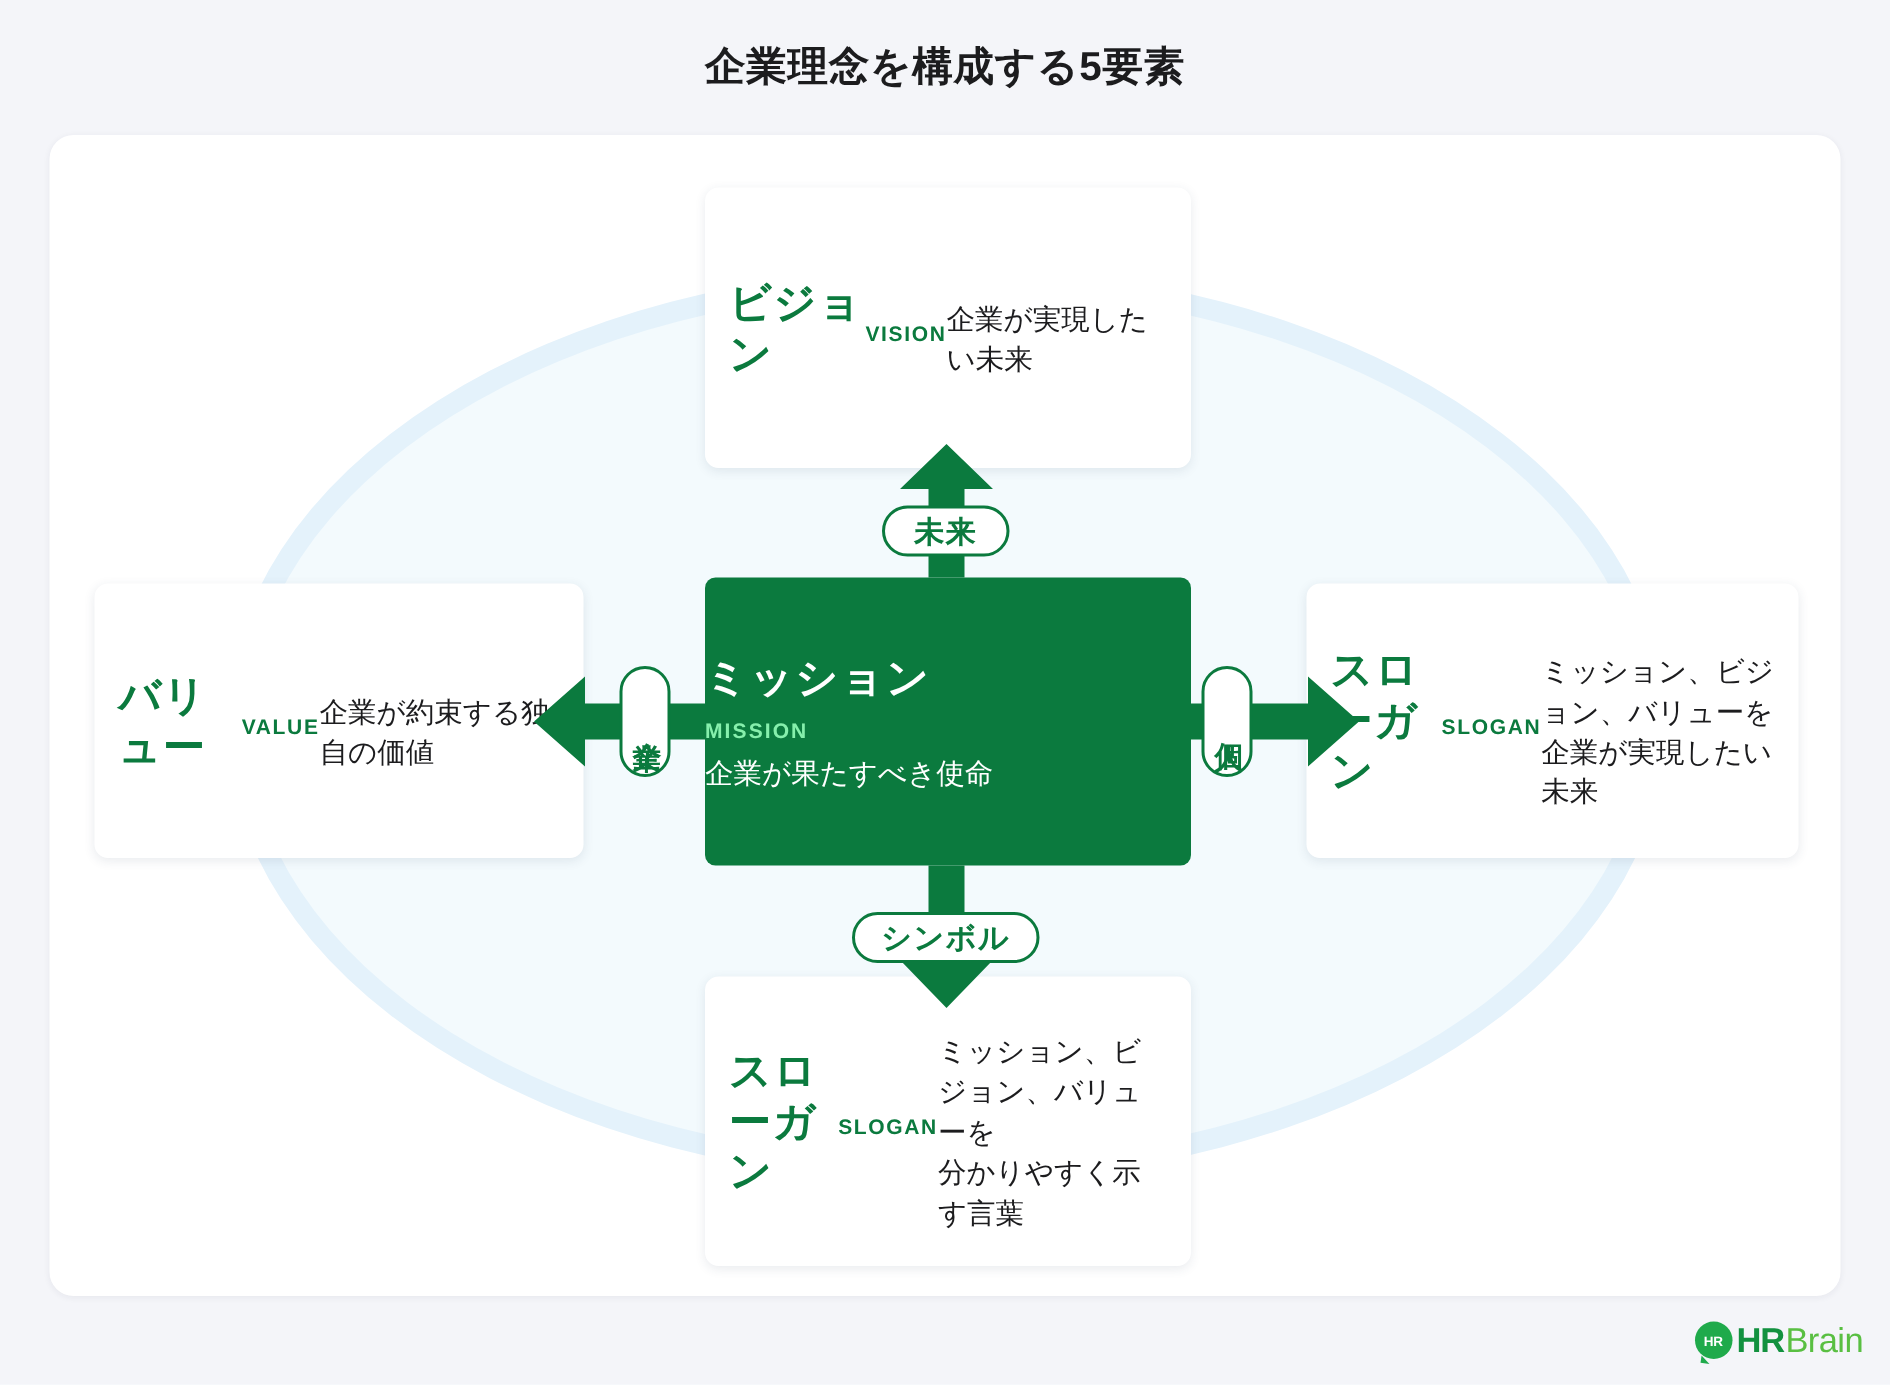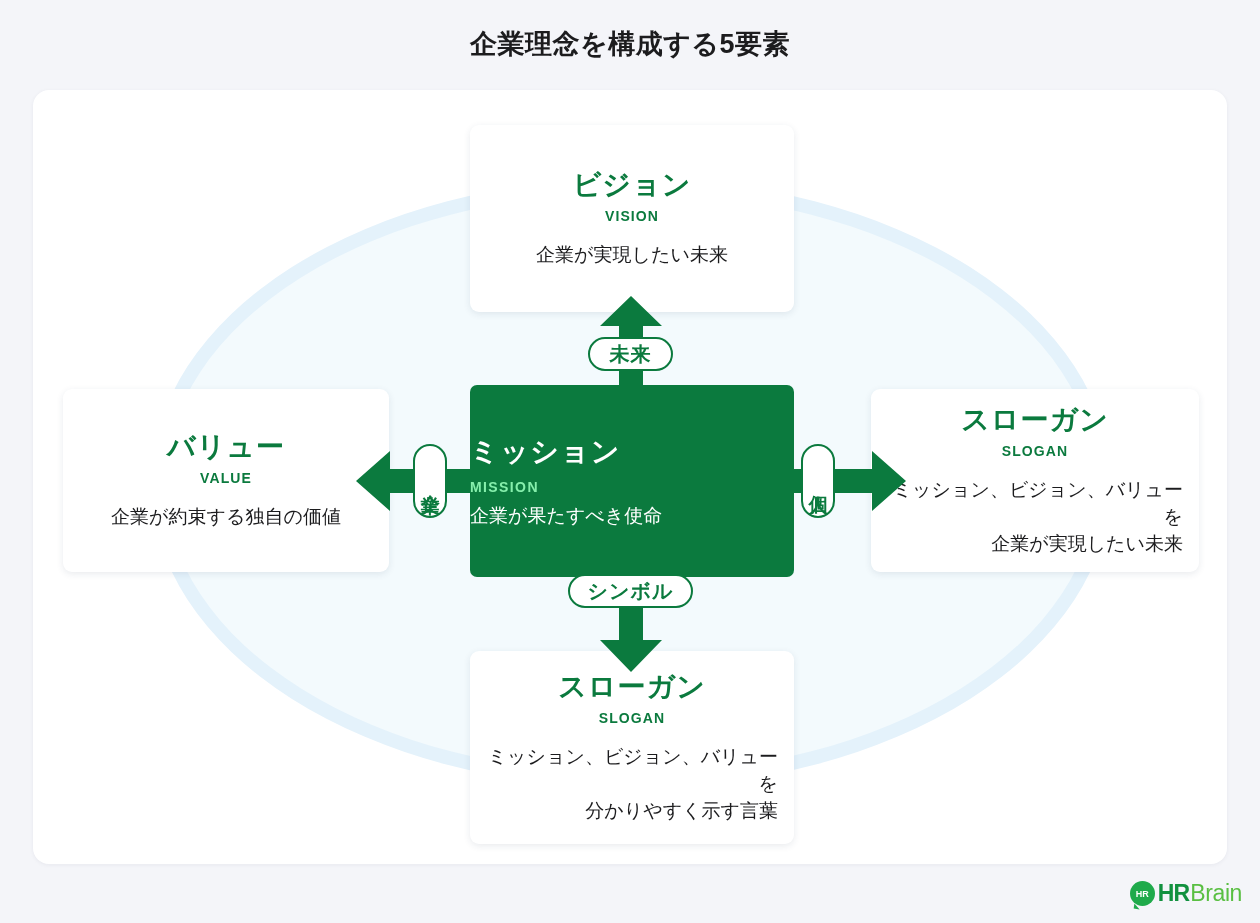--- a/index.html
+++ b/index.html
@@ -55,23 +55,23 @@
     background: #f3fafd;
     border: 14px solid #e4f2fb;
   }
 
   
   .card {
     position: absolute;
     background: #ffffff;
     border-radius: 9px;
     box-shadow: 0 2px 7px rgba(40, 60, 90, 0.10);
-    text-align: right;
-    display: flex;
-    flex-direction: column;
+    text-align: left;
+    display: flex;
+    flex-direction: row;
     align-items: center;
     justify-content: center;
     padding: 12px 16px;
   }
   .card .ttl {
     font-size: 28px;
     font-weight: bold;
     color: #0b7a3e;
     letter-spacing: 1px;
     line-height: 1.2;
@@ -164,21 +164,21 @@
     width: 34px;
     border-radius: 17px;
     font-size: 19px;
     padding: 8px 0;
     line-height: 1.08;
     writing-mode: vertical-rl;
     text-orientation: upright;
     letter-spacing: 1px;
   }
   #pill-future   { left: 555px; top: 247px; width: 85px; }
-  #pill-symbol   { left: 535px; top: 484px; width: 125px; }
+  #pill-symbol   { left: 535px; top: 518px; width: 125px; }
   #pill-company  { left: 380px; top: 354px; height: 74px; }
   #pill-individual { left: 768px; top: 354px; height: 74px; }
 
   
   .logo {
     position: absolute;
     right: 18px;
     bottom: 16px;
     display: flex;
     align-items: center;

